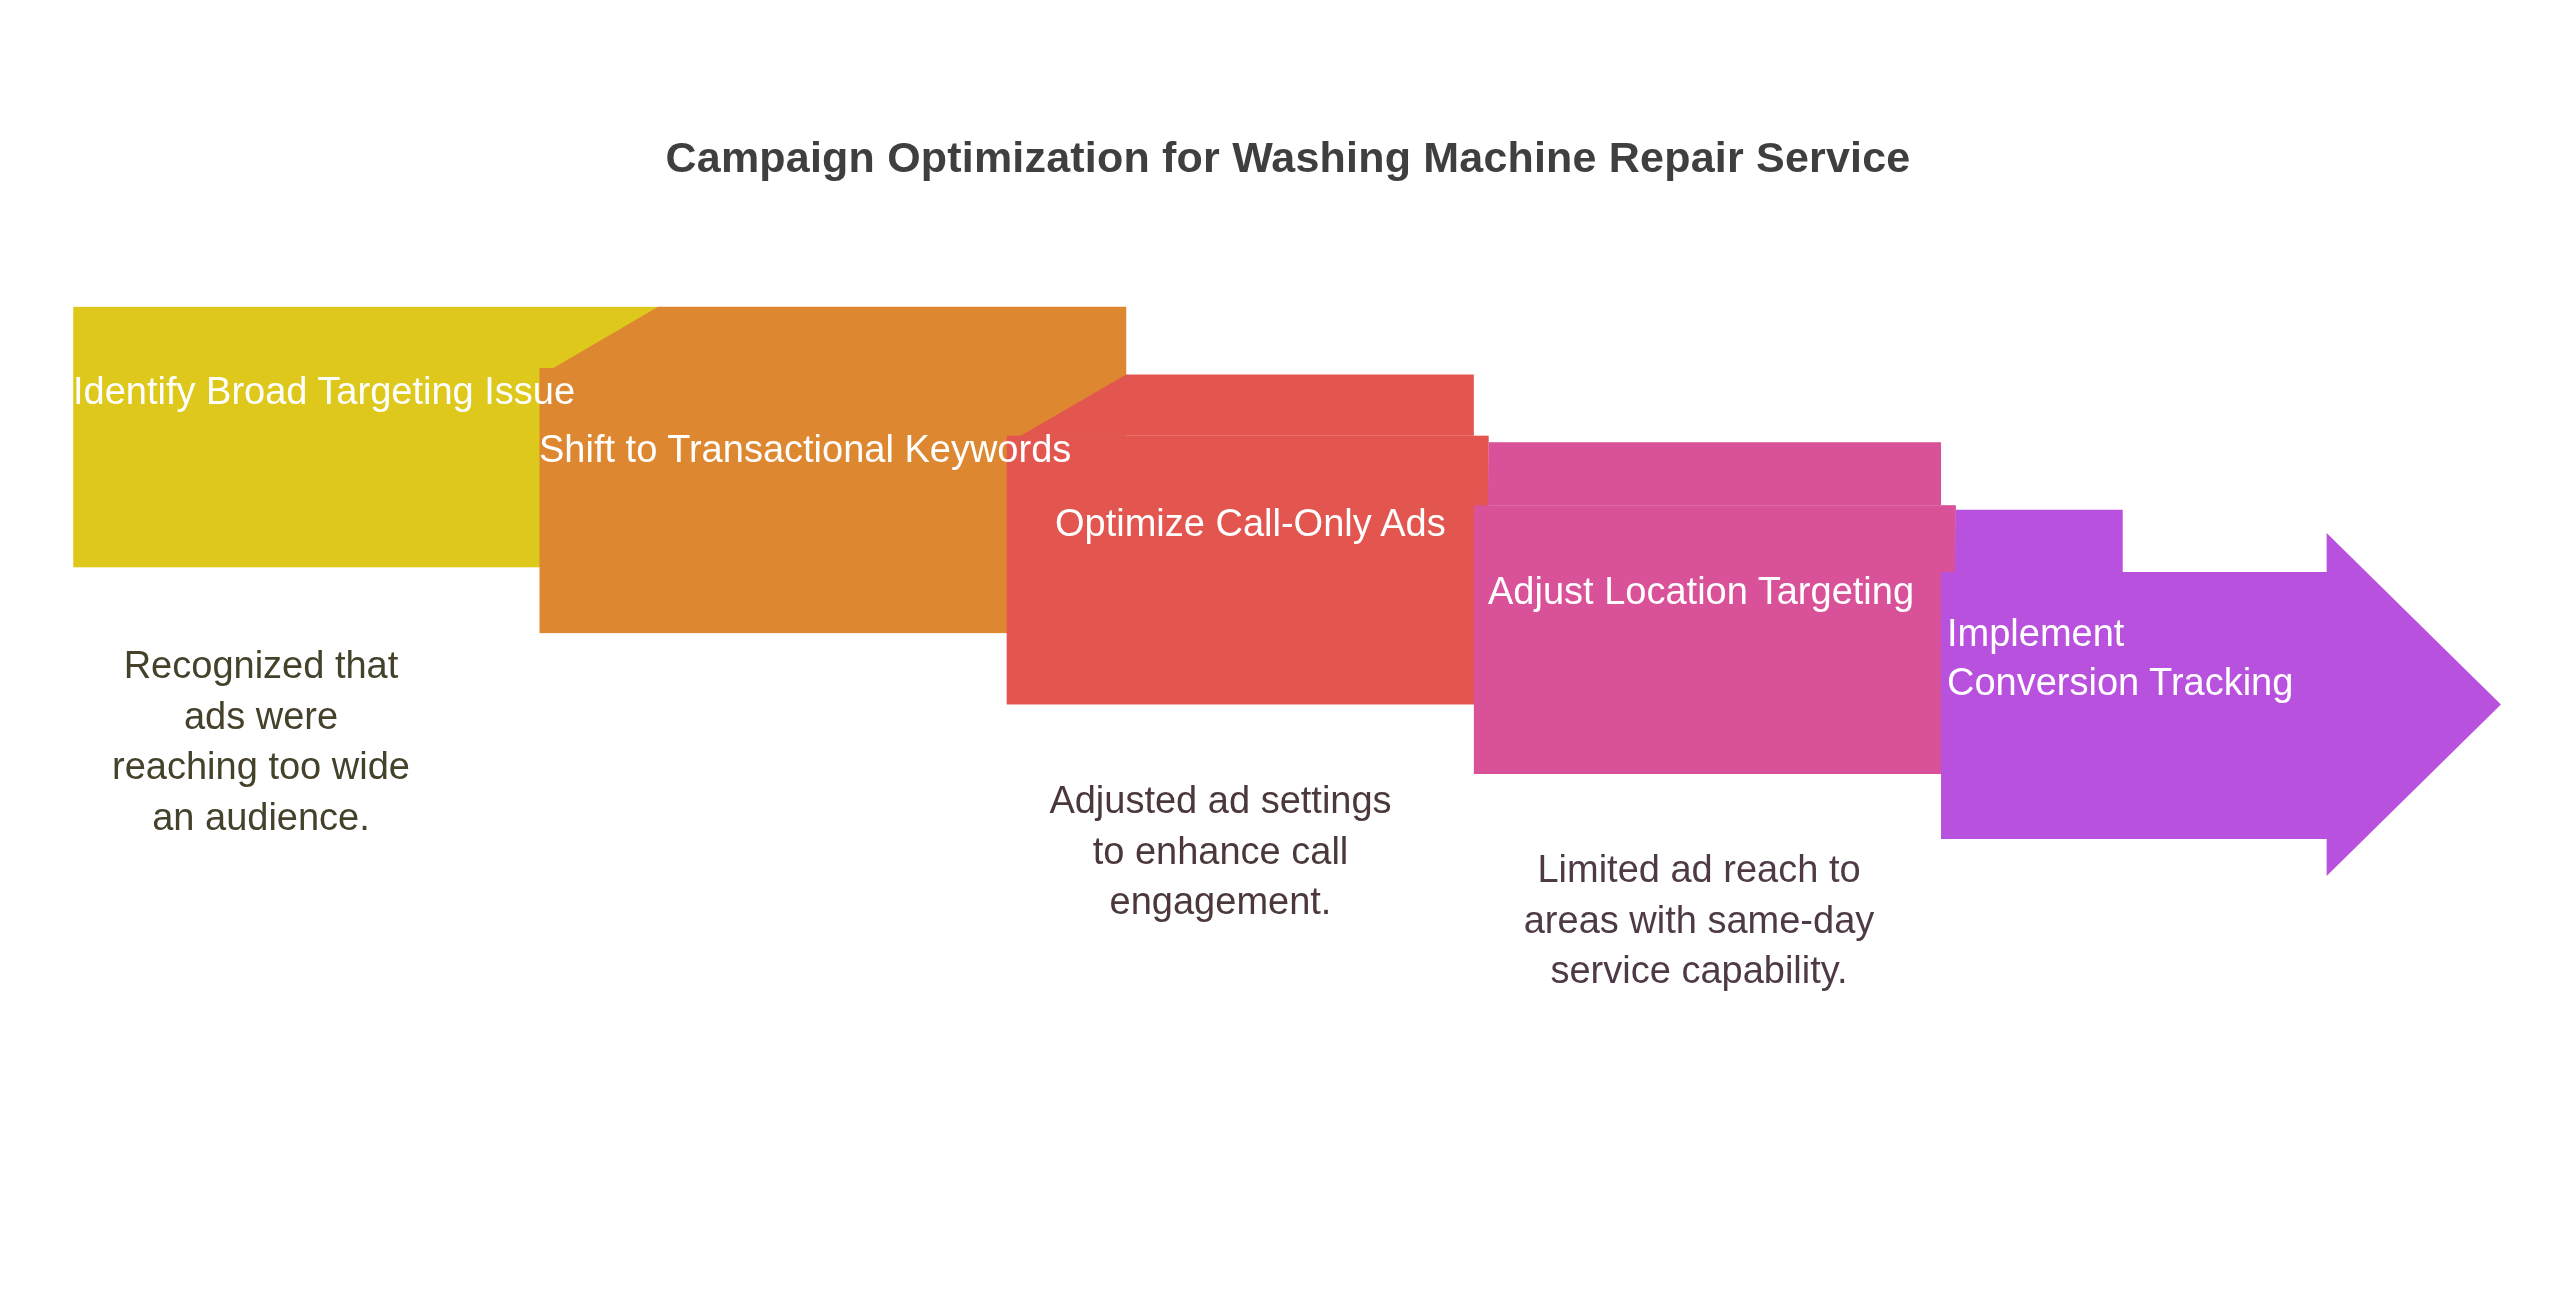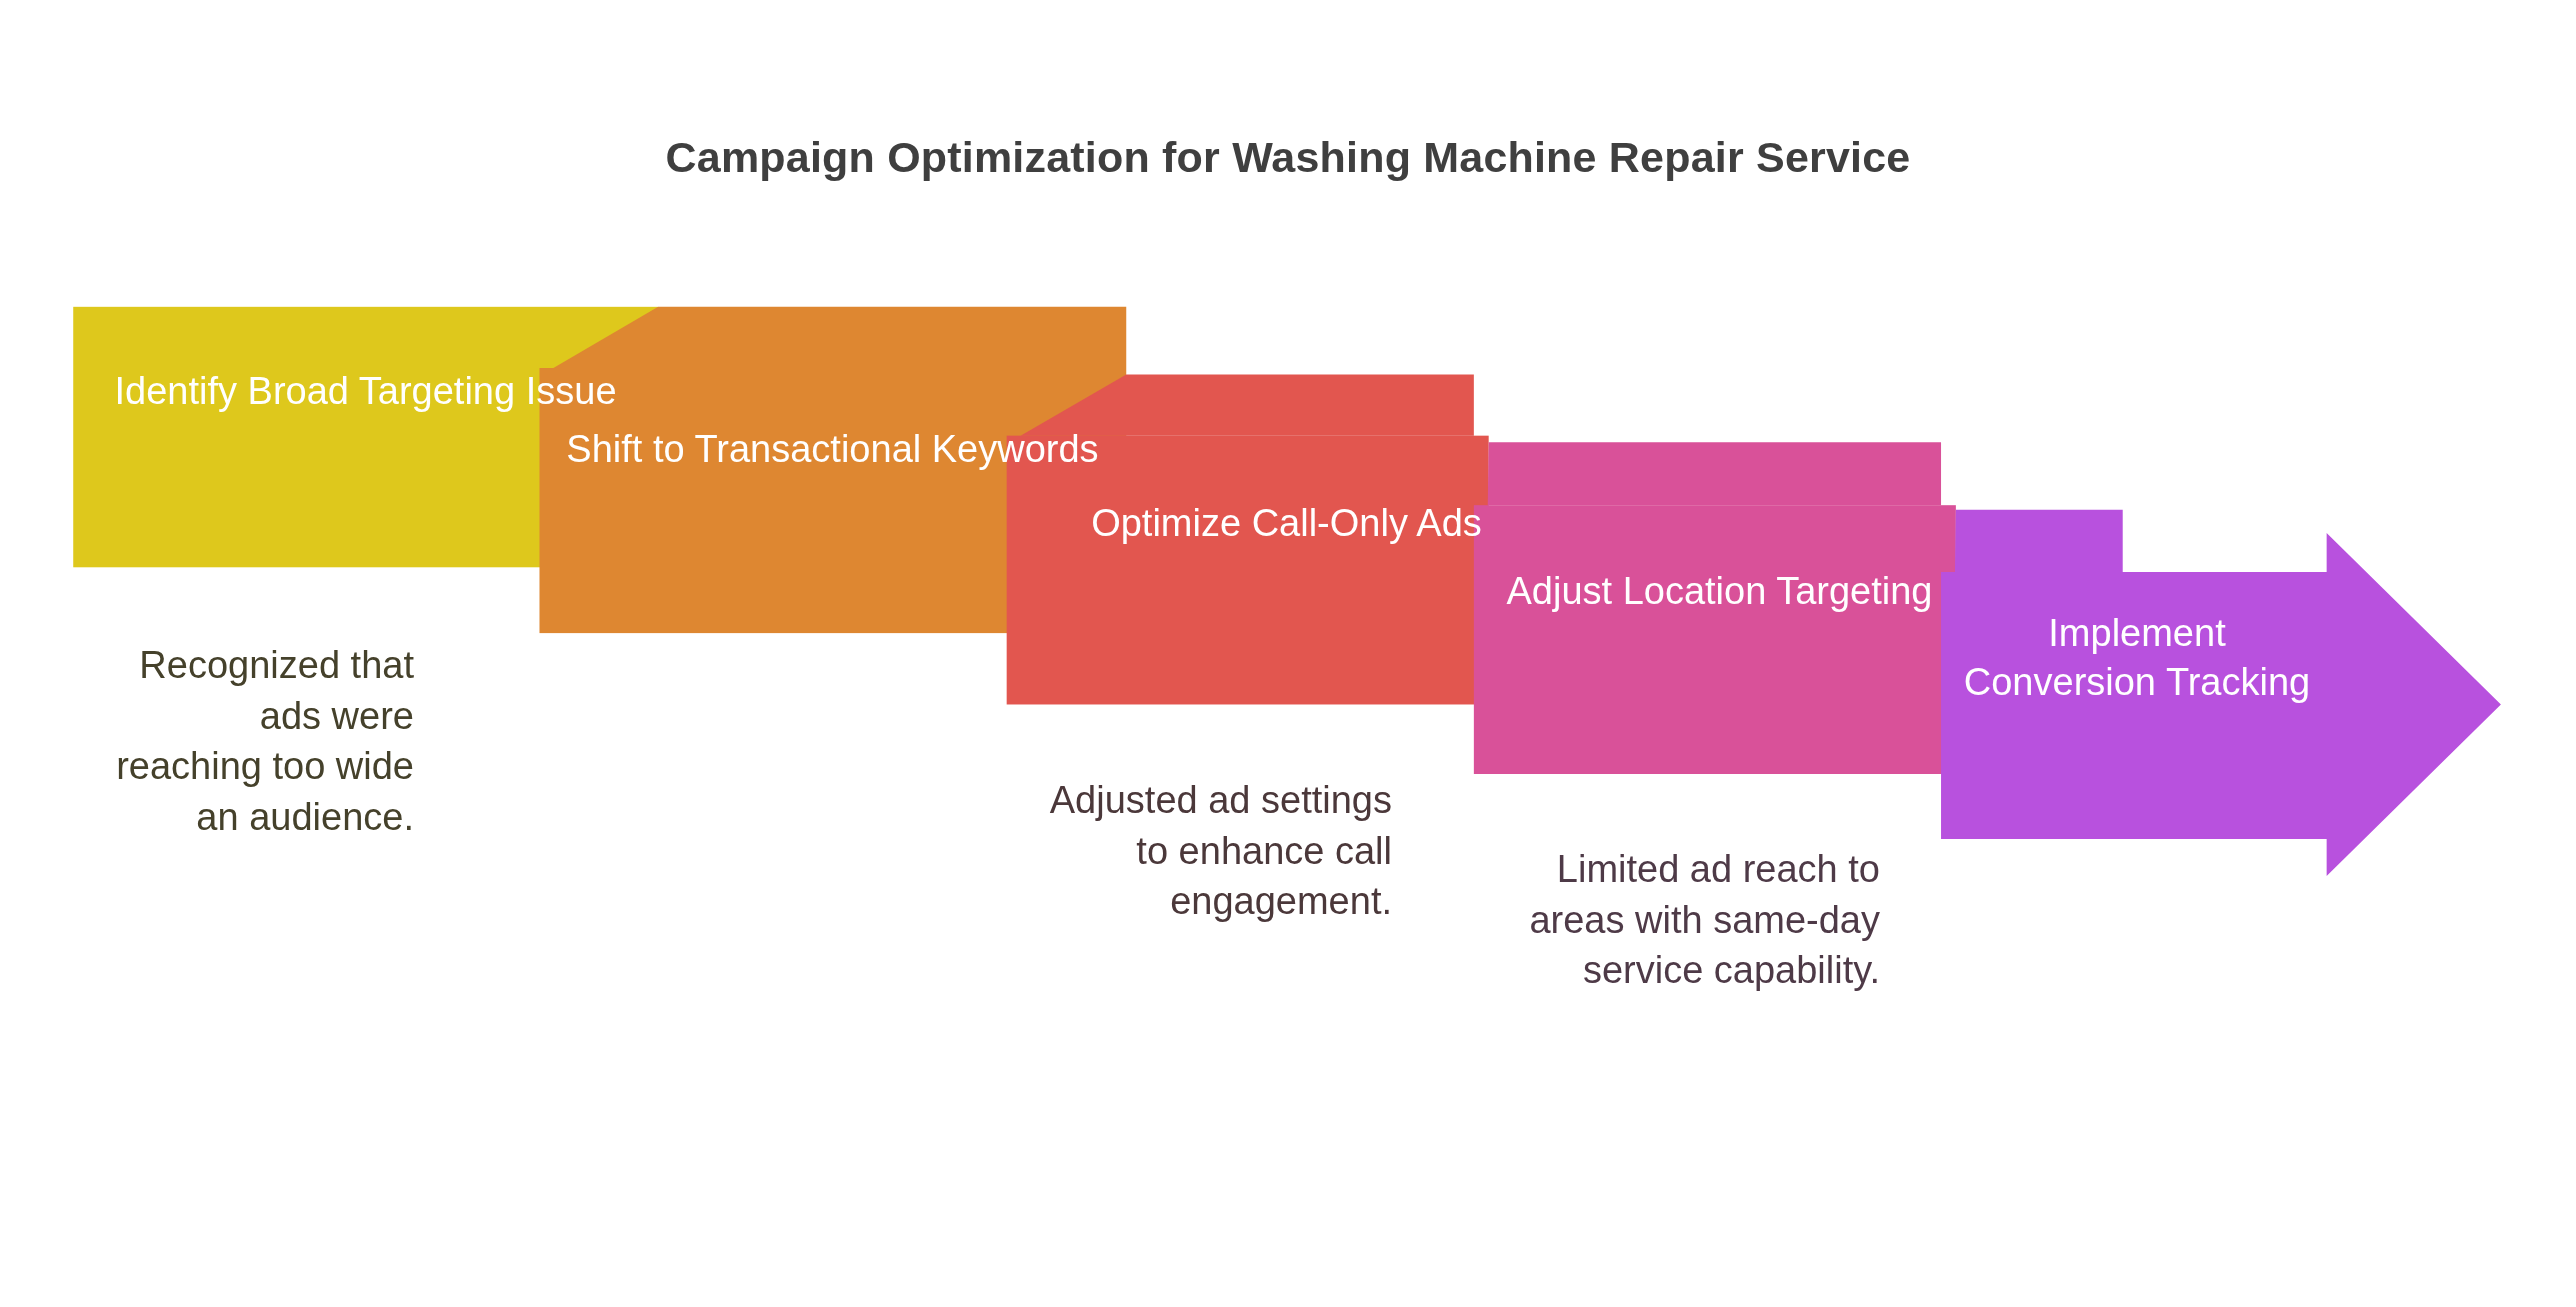--- a/index.html
+++ b/index.html
@@ -30,30 +30,30 @@
   }
   #flow-svg {
     position: absolute;
     left: 0;
     top: 0;
     width: 2576px;
     height: 1307px;
   }
   .step-label {
     position: absolute;
-    text-align: center;
+    text-align: left;
     color: #ffffff;
     font-size: 38px;
     line-height: 1.28;
     font-weight: 400;
     pointer-events: none;
   }
   .step-desc {
     position: absolute;
-    text-align: right;
+    text-align: center;
     font-size: 38px;
     line-height: 1.33;
     font-weight: 400;
   }
 </style>
 </head>
 <body>
 
 <div id="canvas">
 

